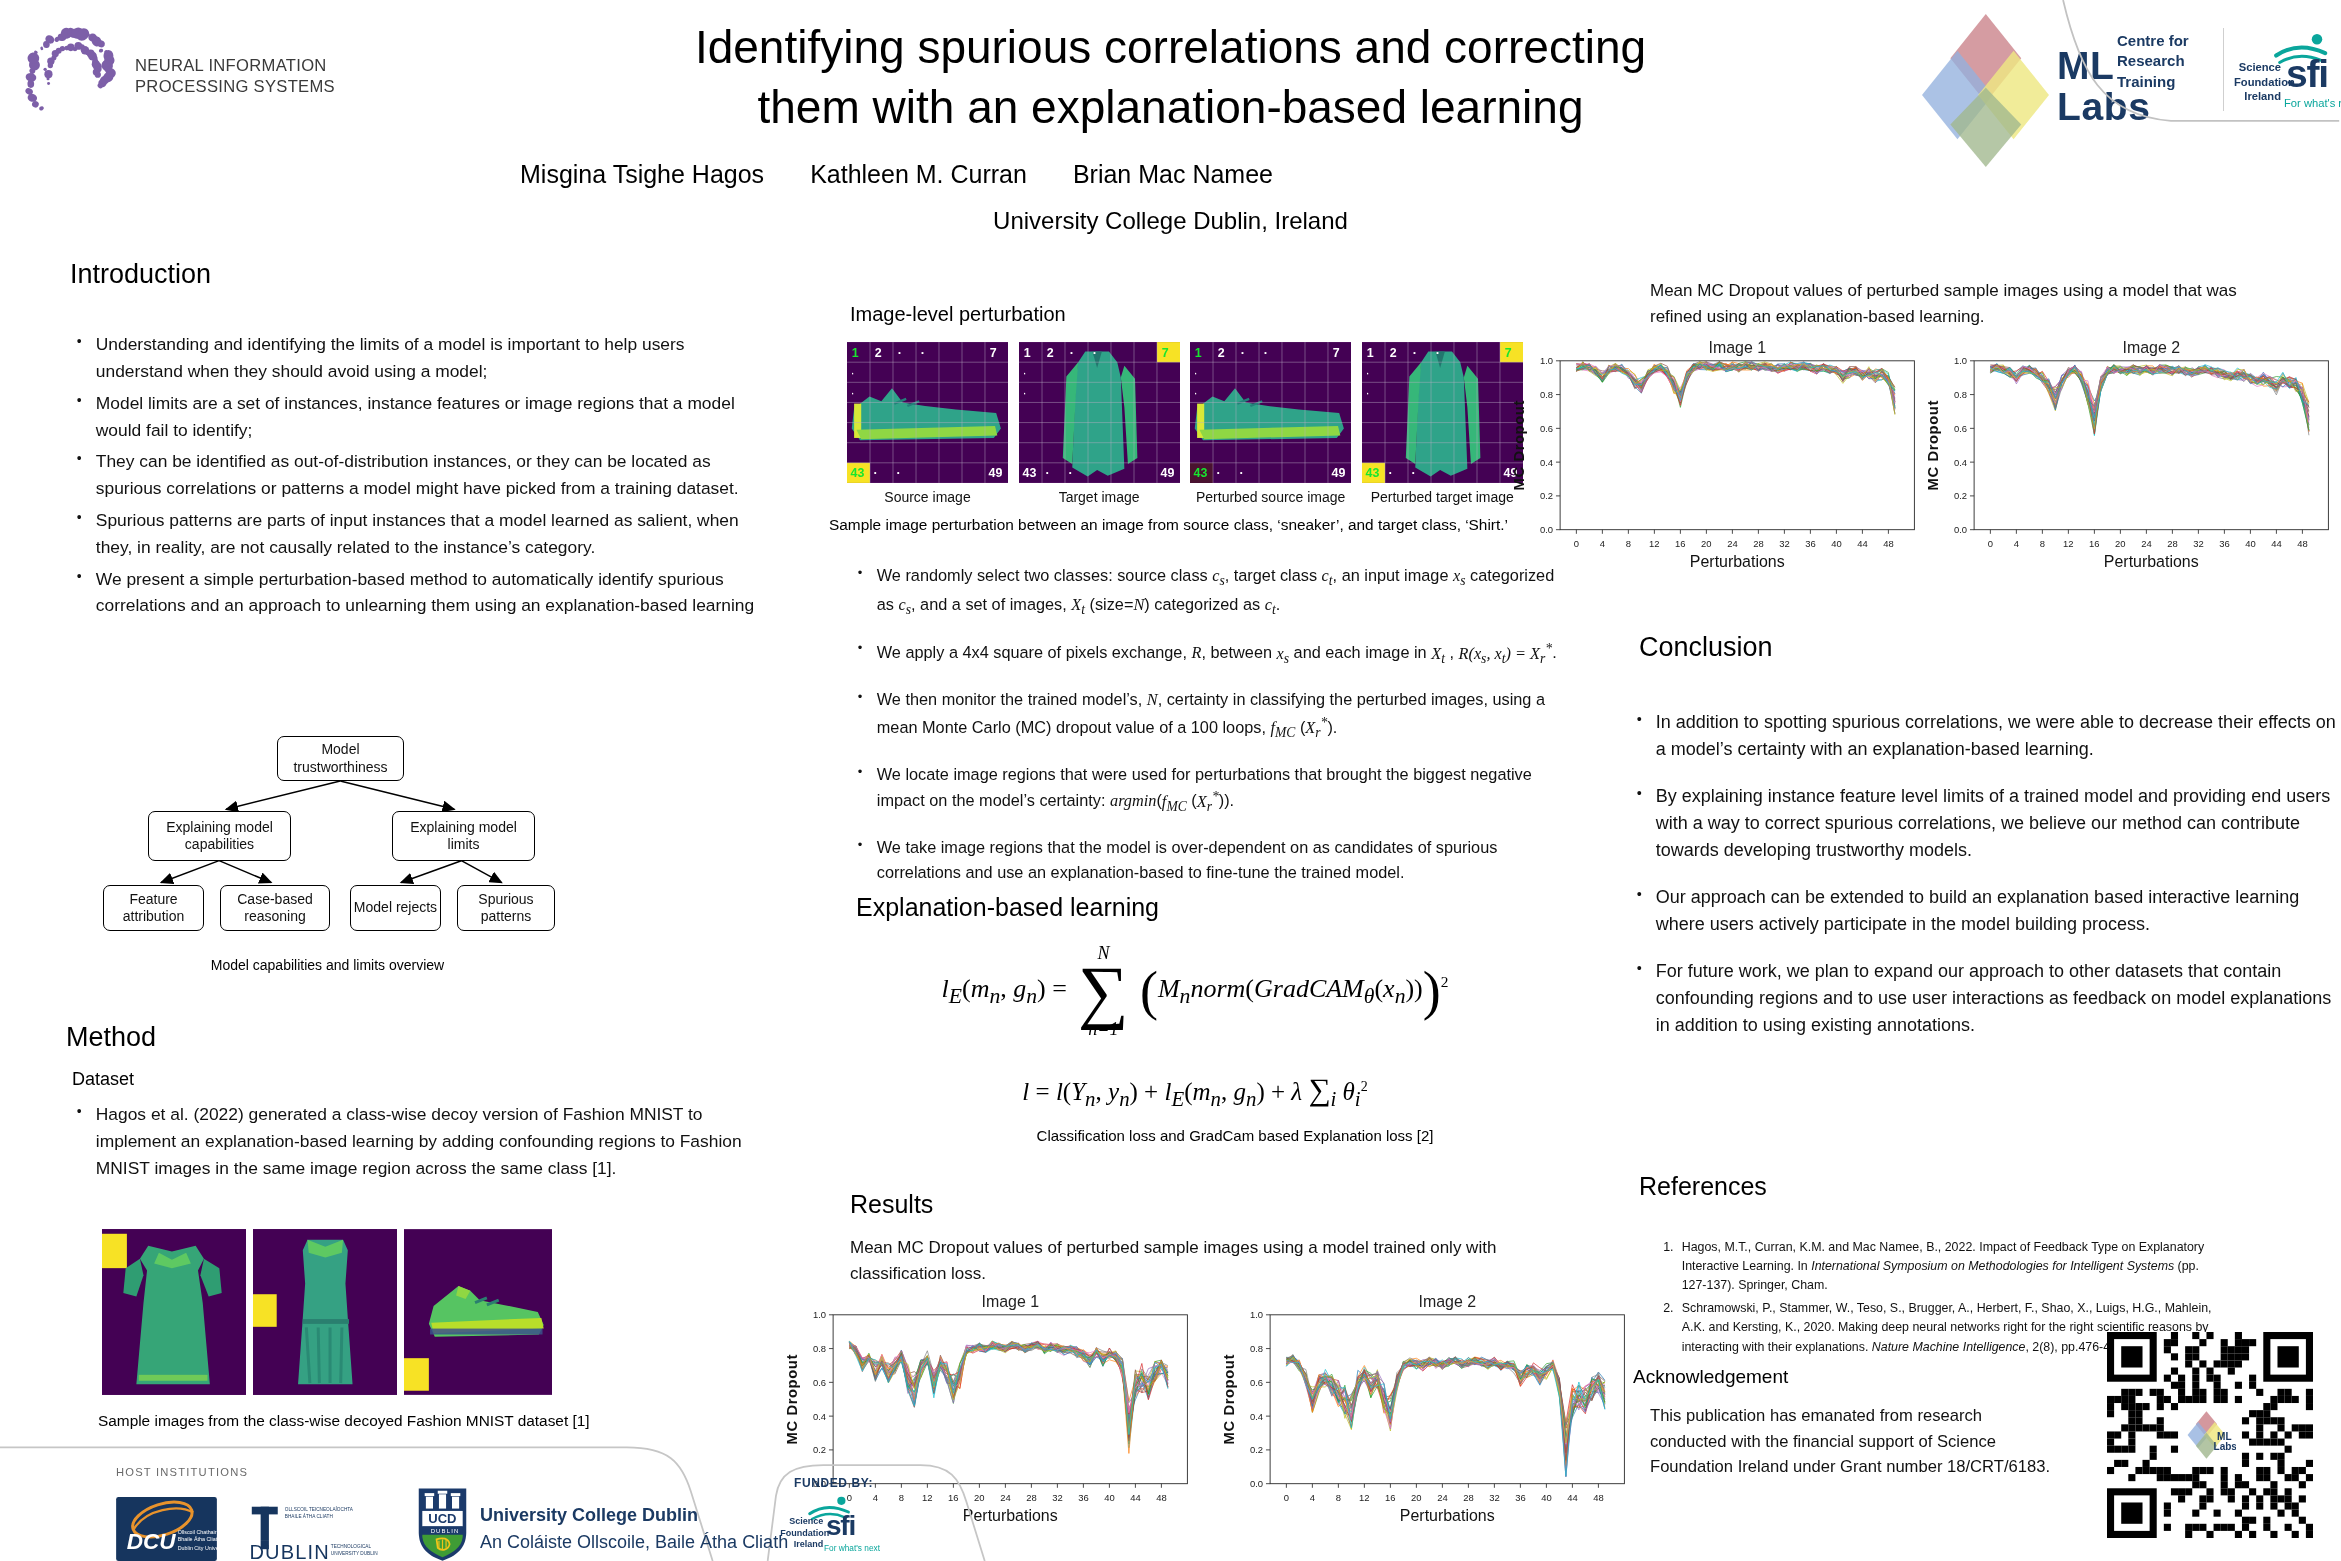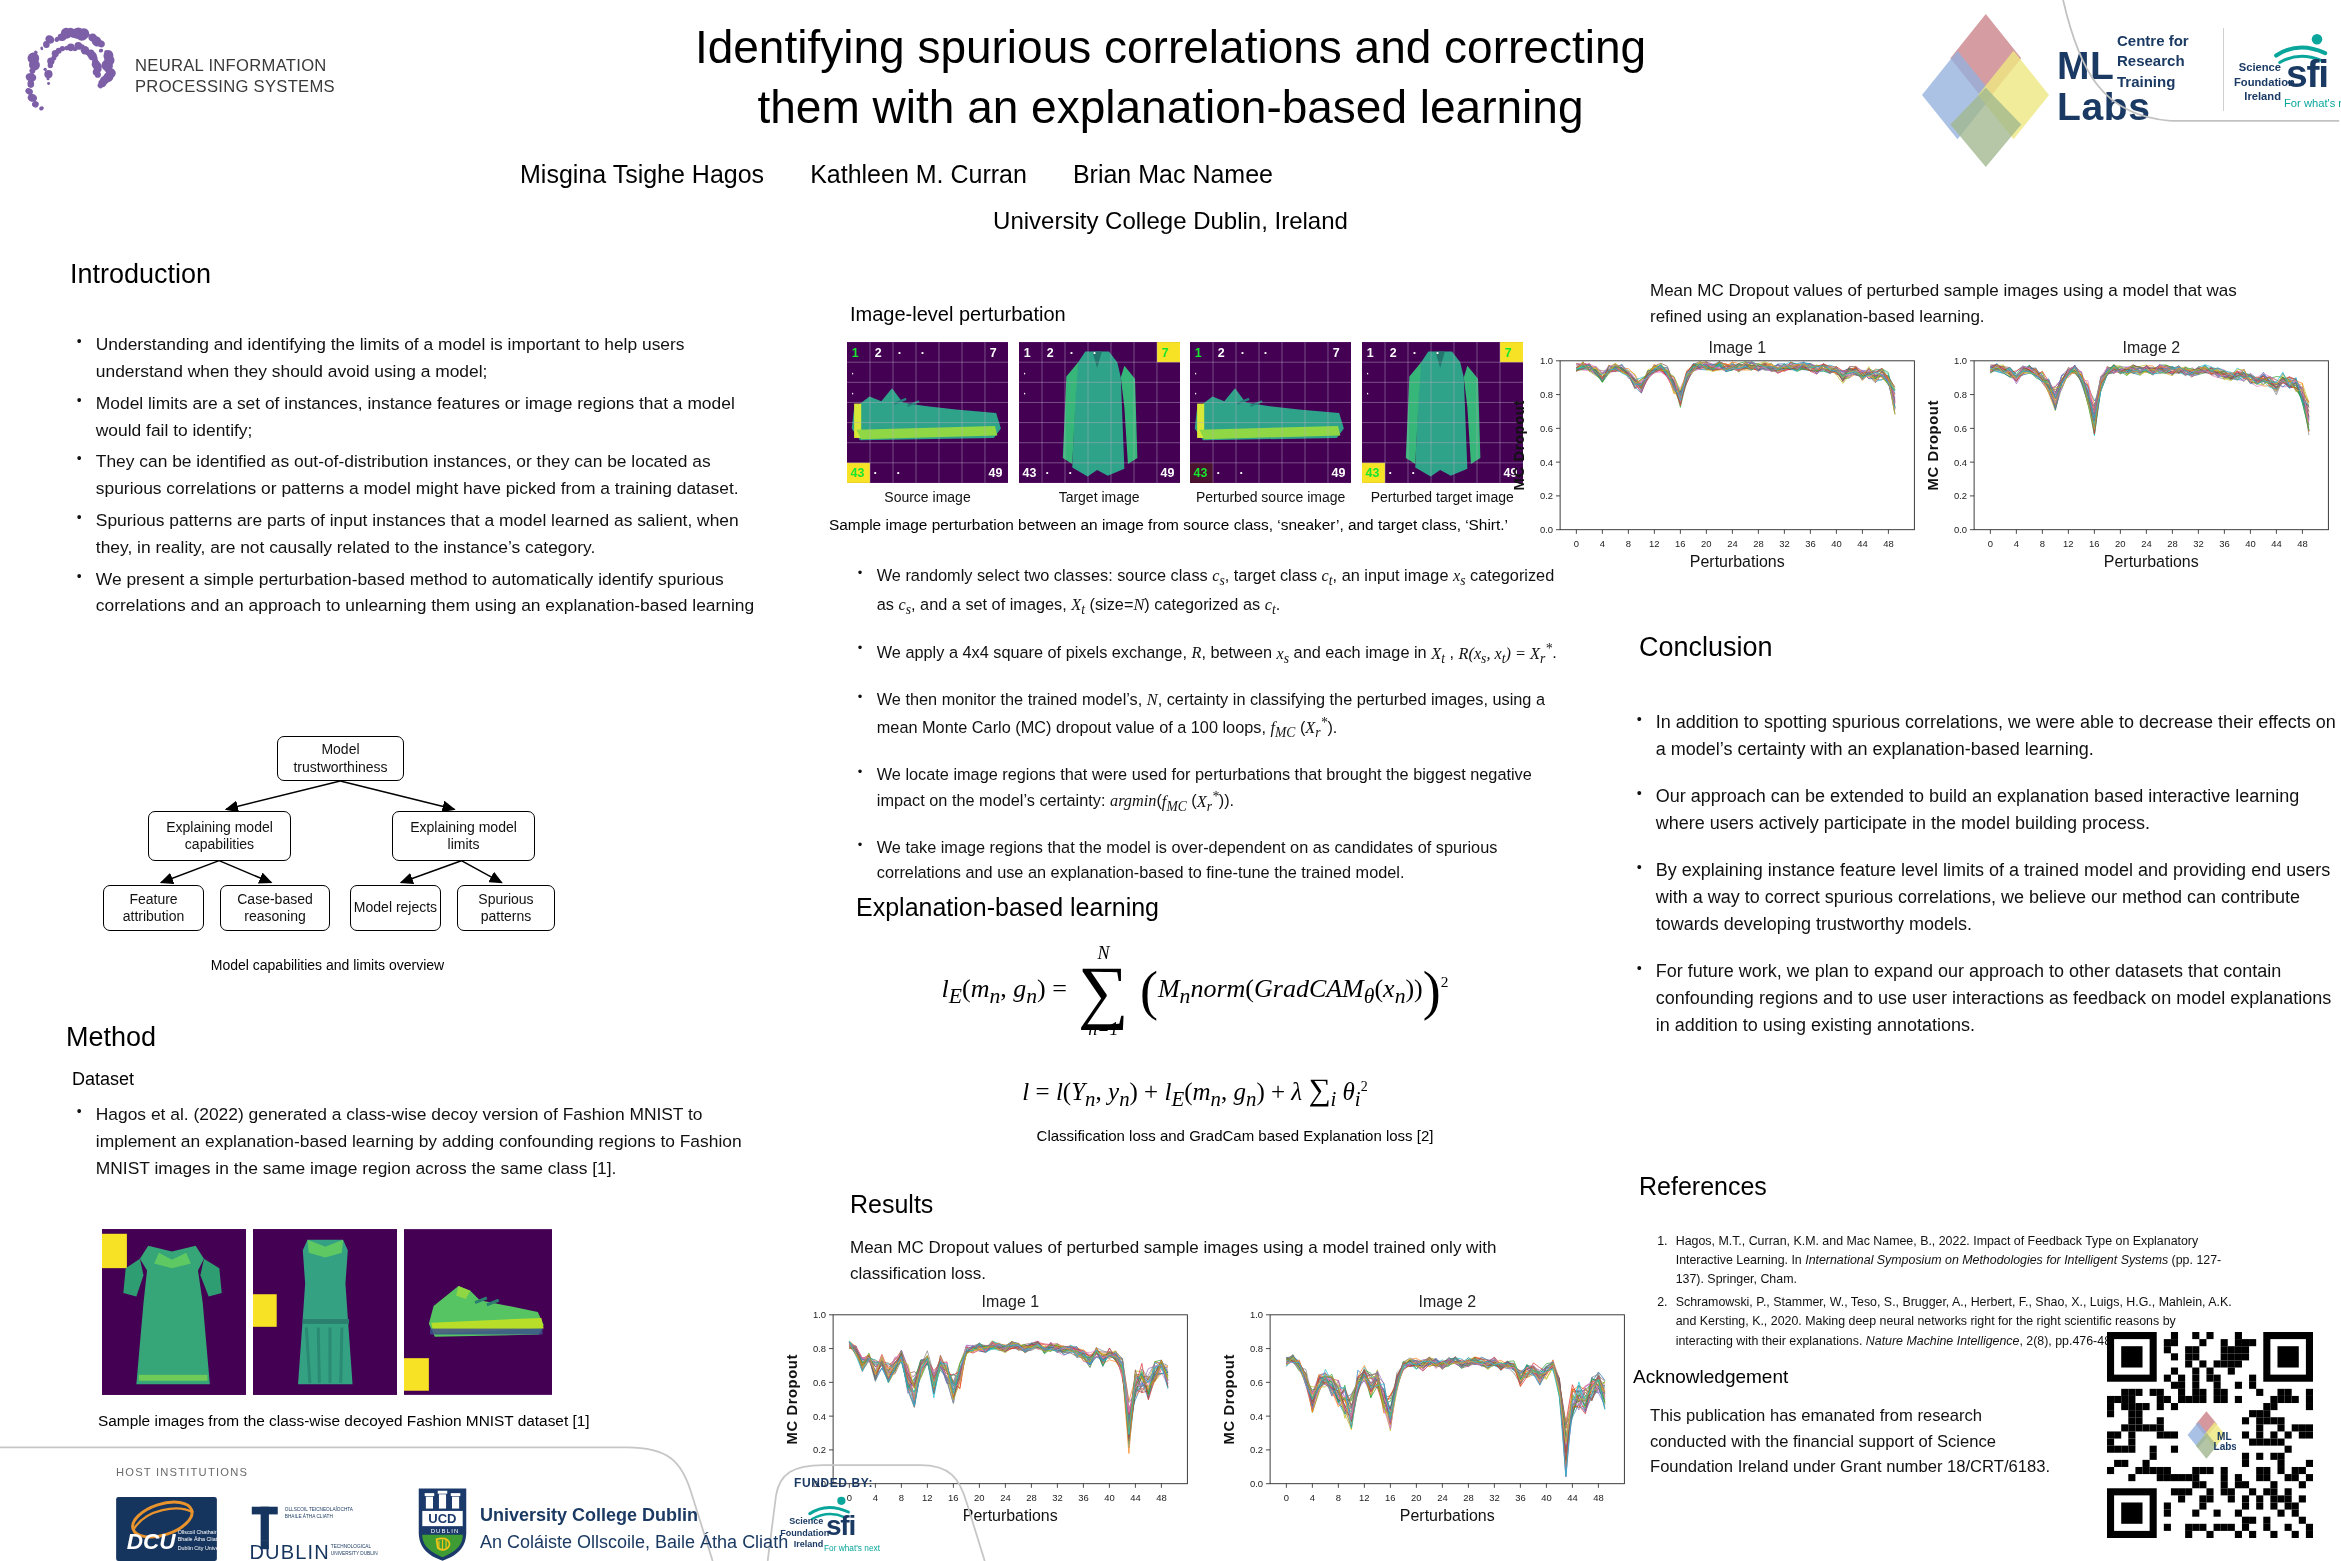--- a/index.html
+++ b/index.html
@@ -21,21 +21,21 @@
   .mid-list{font-size:16.3px;line-height:1.5;}
   .mid-list li{margin-bottom:18px;}
   .conc-list{font-size:18px;line-height:1.5;}
   .conc-list li{margin-bottom:20px;}
   .caption{font-size:14px;color:#000;}
   .m{font-family:"Liberation Serif", serif;font-style:italic;}
   .tbox{position:absolute;border:1.8px solid #000;border-radius:7px;background:#fff;
         display:flex;align-items:center;justify-content:center;text-align:center;
         font-size:14px;line-height:1.25;}
   .refs{font-size:12.4px;line-height:1.55;}
-  .refs ol{margin:4px;padding-left:28px;}
+  .refs ol{margin:10px;padding-left:28px;}
   .refs li{margin-bottom:3.5px;padding-left:4.7px;}
   .formula{font-family:"Liberation Serif", serif;color:#000;}
   .sum{display:inline-flex;flex-direction:column;align-items:center;vertical-align:middle;
        font-style:normal;line-height:1;margin:0 4.7px;}
   .sum .lim{font-size:18px;font-style:italic;}
   .sum .sig{font-size:71px;line-height:.82;font-style:normal;}
   .bigp{font-size:54px;font-weight:200;vertical-align:middle;line-height:.8;font-style:normal;}
   .navy{color:#1b3a63;}
   .teal{color:#0aa69c;}
   .footer-label{font-size:11.2px;letter-spacing:1.2px;color:#6a6a6a;}
@@ -698,22 +698,22 @@
         <line x1="86" y1="42" x2="79" y2="42" stroke="#333" stroke-width="1.5"></line>
         <text x="74" y="48" font-size="16" text-anchor="end" fill="#222">1.0</text>
         <text x="386" y="28" font-size="27" text-anchor="middle" fill="#222">Image 2</text>
         <text x="386" y="392" font-size="27" text-anchor="middle" fill="#111">Perturbations</text>
         <text x="24" y="185" font-size="25" font-weight="600" text-anchor="middle" fill="#111" letter-spacing="1" transform="rotate(-90 24 185)">MC Dropout</text>
       </svg></div>
 
   <div class="abs sec-h1" style="left:1639px;top:632px;">Conclusion</div>
   <ul class="blist conc-list abs" style="left:1625px;top:709px;width:704px;">
     <li>In addition to spotting spurious correlations, we were able to decrease their effects on a model’s certainty with an explanation-based learning.</li>
+    <li>By explaining instance feature level limits of a trained model and providing end users with a way to correct spurious correlations, we believe our method can contribute towards developing trustworthy models.</li>
     <li>Our approach can be extended to build an explanation based interactive learning where users actively participate in the model building process.</li>
-    <li>By explaining instance feature level limits of a trained model and providing end users with a way to correct spurious correlations, we believe our method can contribute towards developing trustworthy models.</li>
     <li>For future work, we plan to expand our approach to other datasets that contain confounding regions and to use user interactions as feedback on model explanations in addition to using existing annotations.</li>
   </ul>
 
   <div class="abs sec-h1" style="left:1639px;top:1172px;font-size:25px;">References</div>
   <div class="abs refs" style="left:1639px;top:1228px;width:597px;">
     <ol>
       <li>Hagos, M.T., Curran, K.M. and Mac Namee, B., 2022. Impact of Feedback Type on Explanatory Interactive Learning. In <i>International Symposium on Methodologies for Intelligent Systems</i> (pp. 127-137). Springer, Cham.</li>
       <li>Schramowski, P., Stammer, W., Teso, S., Brugger, A., Herbert, F., Shao, X., Luigs, H.G., Mahlein, A.K. and Kersting, K., 2020. Making deep neural networks right for the right scientific reasons by interacting with their explanations. <i>Nature Machine Intelligence</i>, 2(8), pp.476-486.</li>
     </ol>
   </div>

